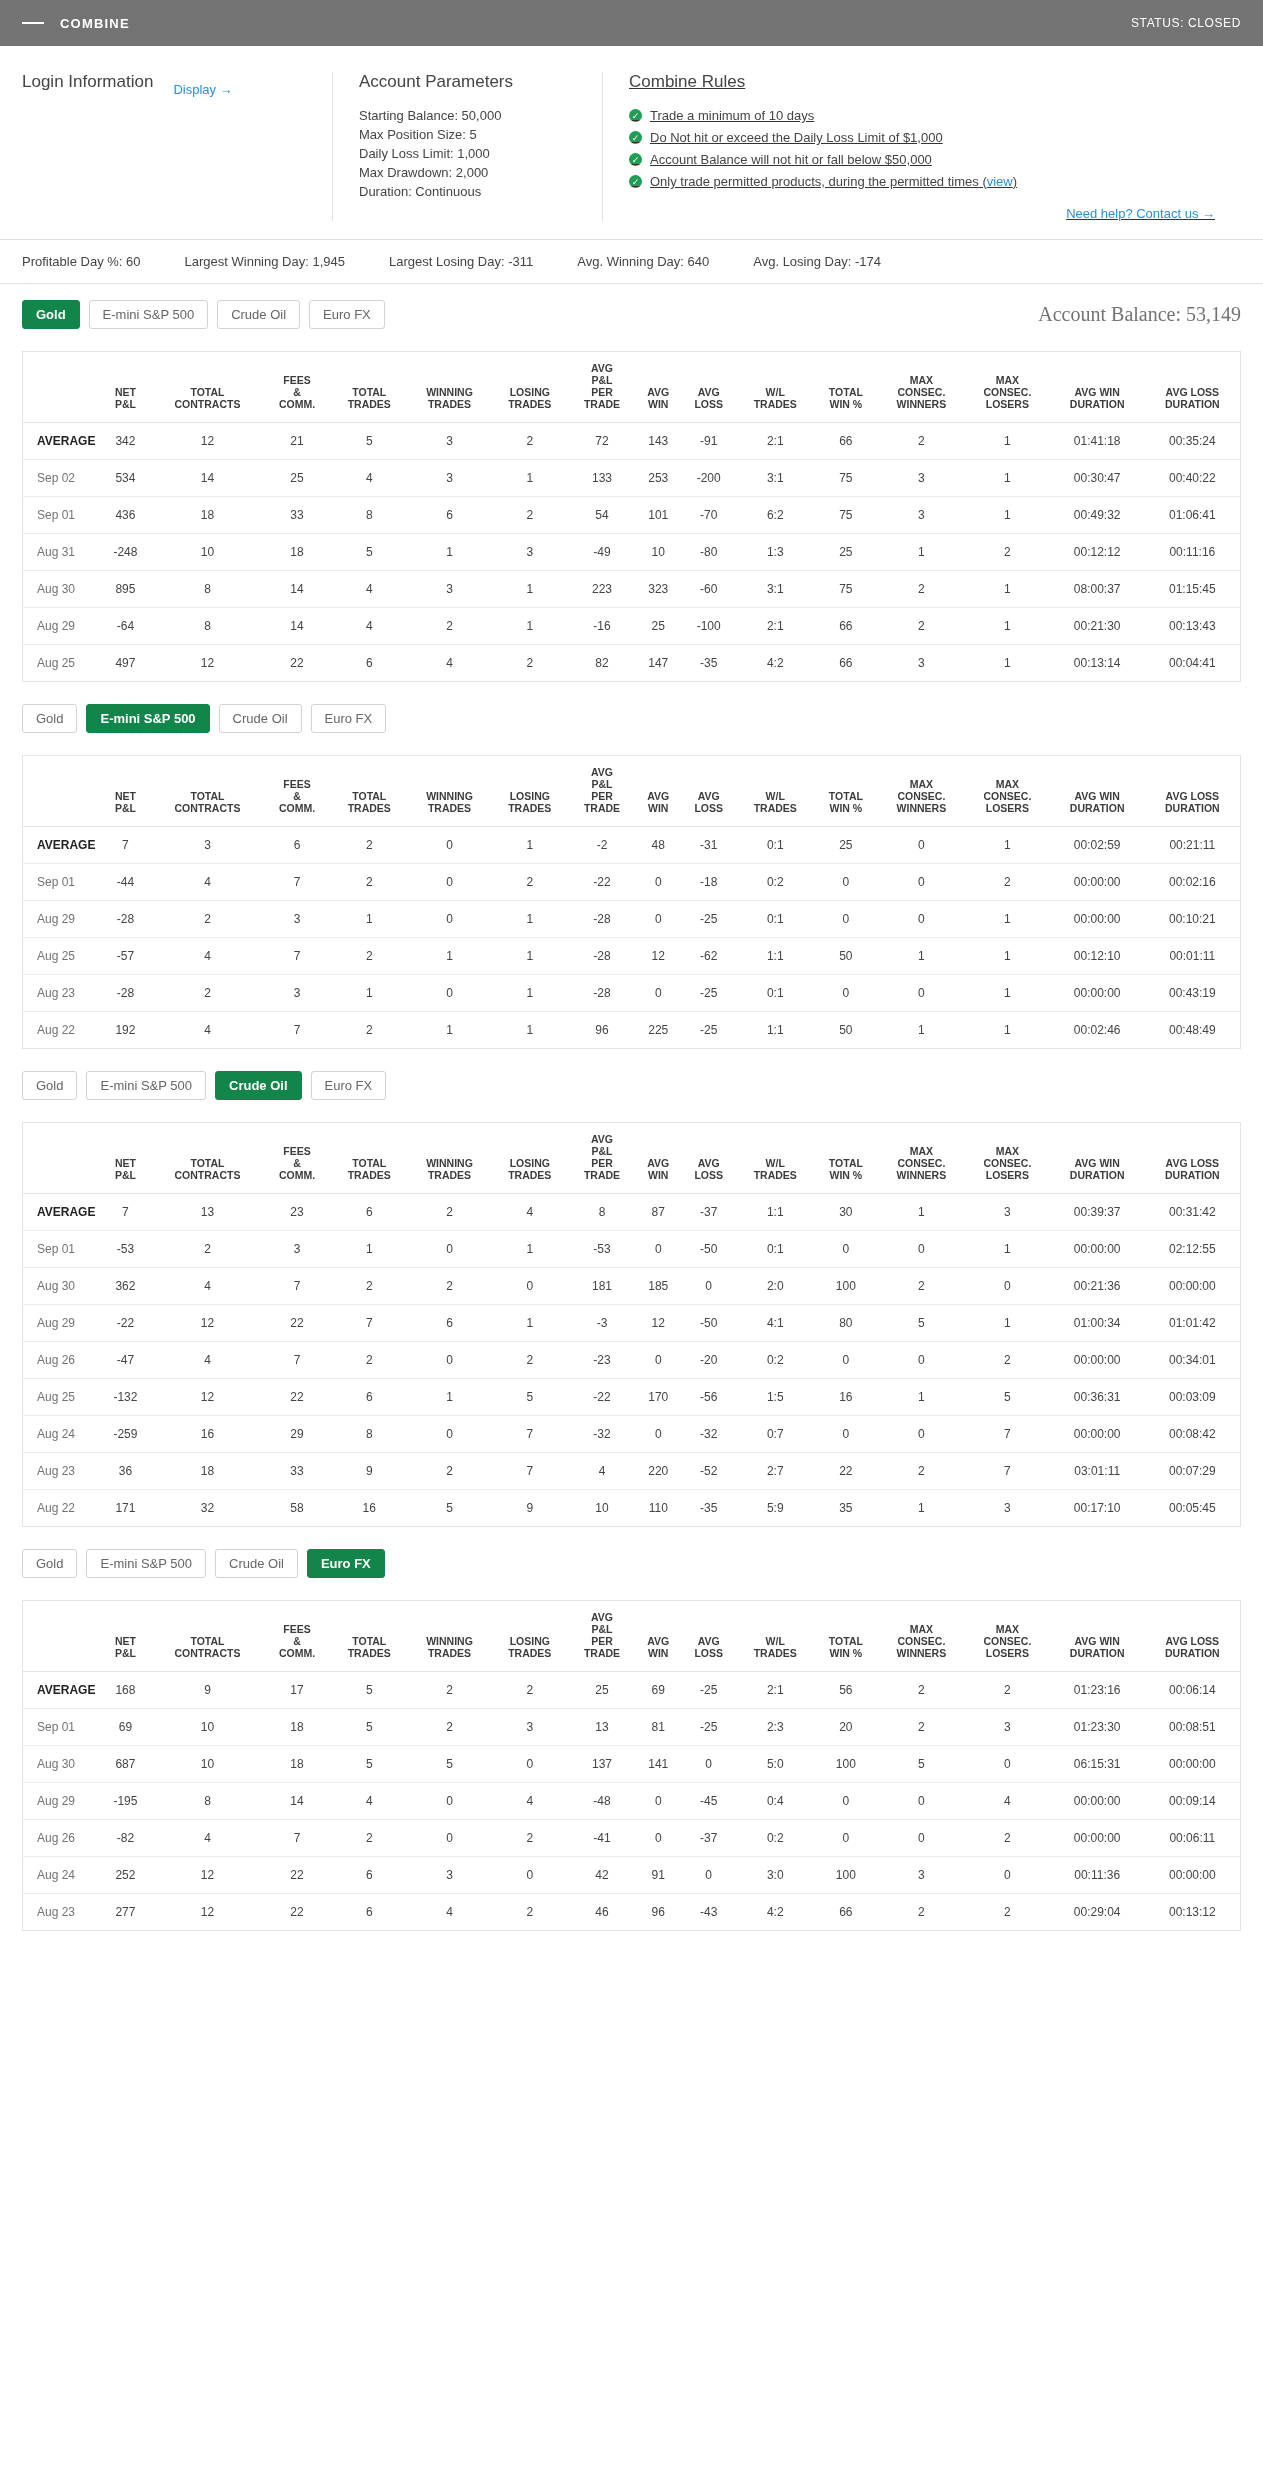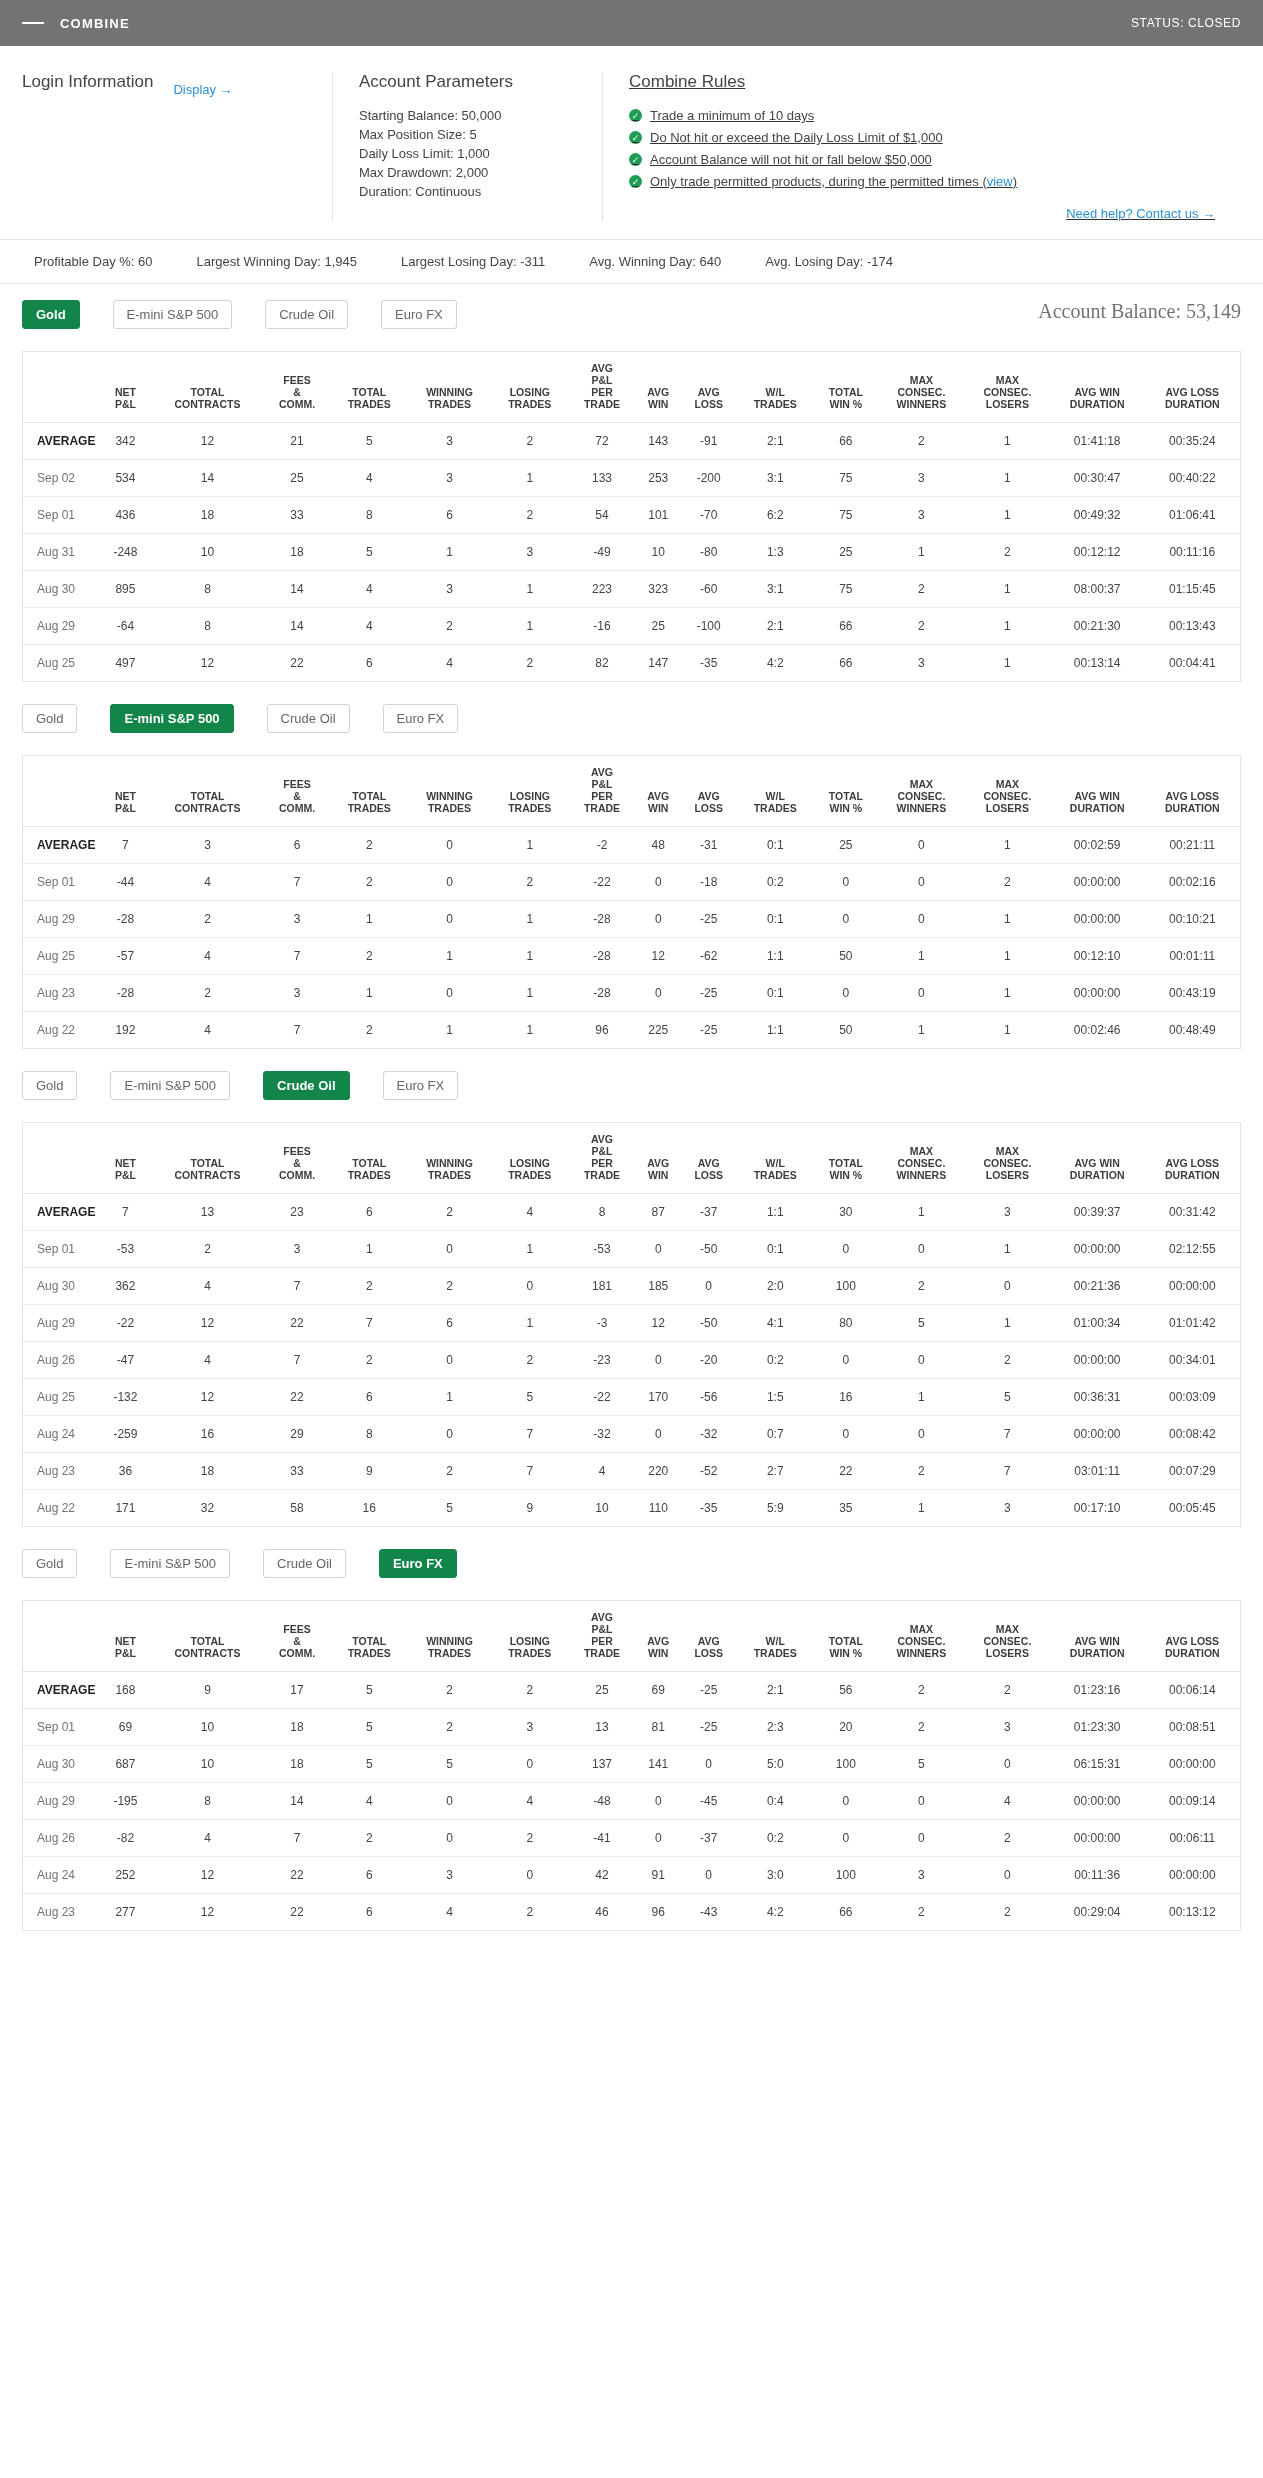--- a/index.html
+++ b/index.html
@@ -63,29 +63,28 @@
   .help a { color:#2a8fd4; font-size: 13px; text-decoration: none; }
 
   
   .stats {
     display: flex;
     padding: 14px 22px;
     border-bottom: 1px solid #e2e2e2;
     font-size: 13px;
     color:#444;
   }
-  .stats .stat { white-space: nowrap; margin-left: 12px; }
+  .stats .stat { white-space: nowrap; }
   .stats .stat + .stat { margin-left: 44px; }
 
   
   .tabrow {
     display: flex;
-    align-items: flex-start;
+    align-items: center;
     padding: 16px 22px 8px 22px;
-    gap: 24px;
   }
   .tab {
     border: 1px solid #d3d3d3;
     background: #fff;
     color: #666;
     border-radius: 3px;
     padding: 7px 13px;
     font-size: 13px;
     margin-right: 9px;
     cursor: pointer;

